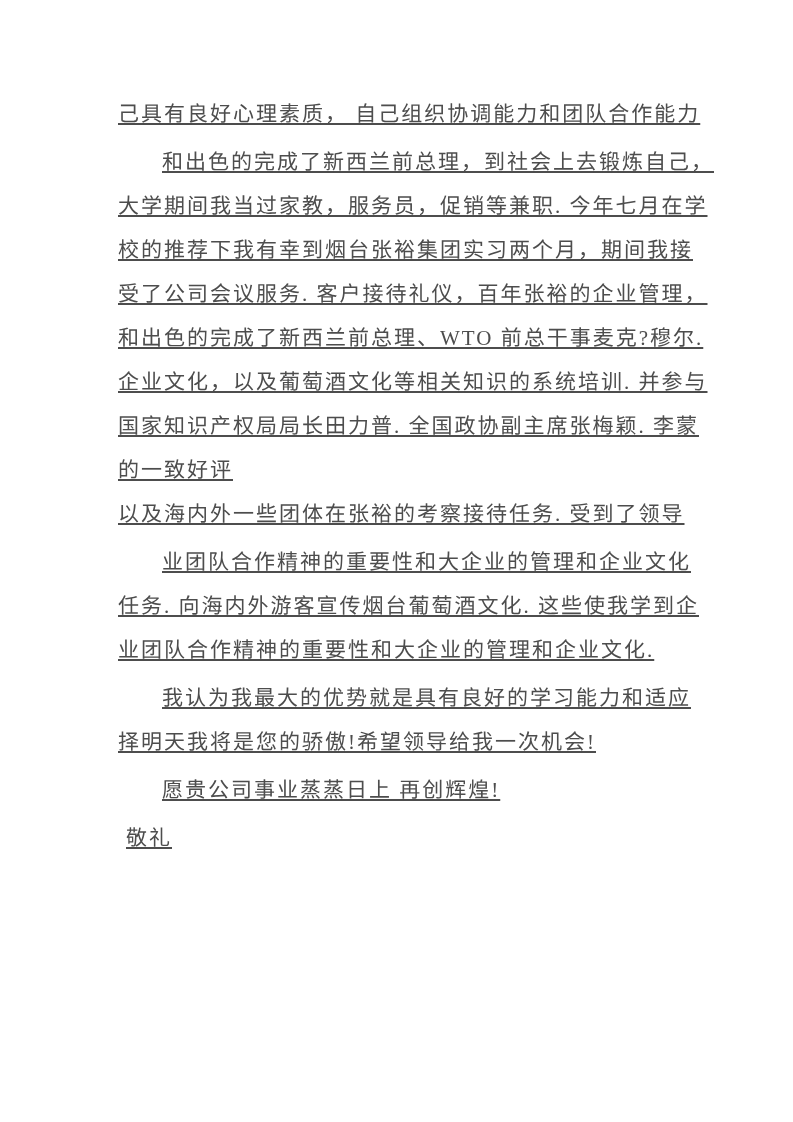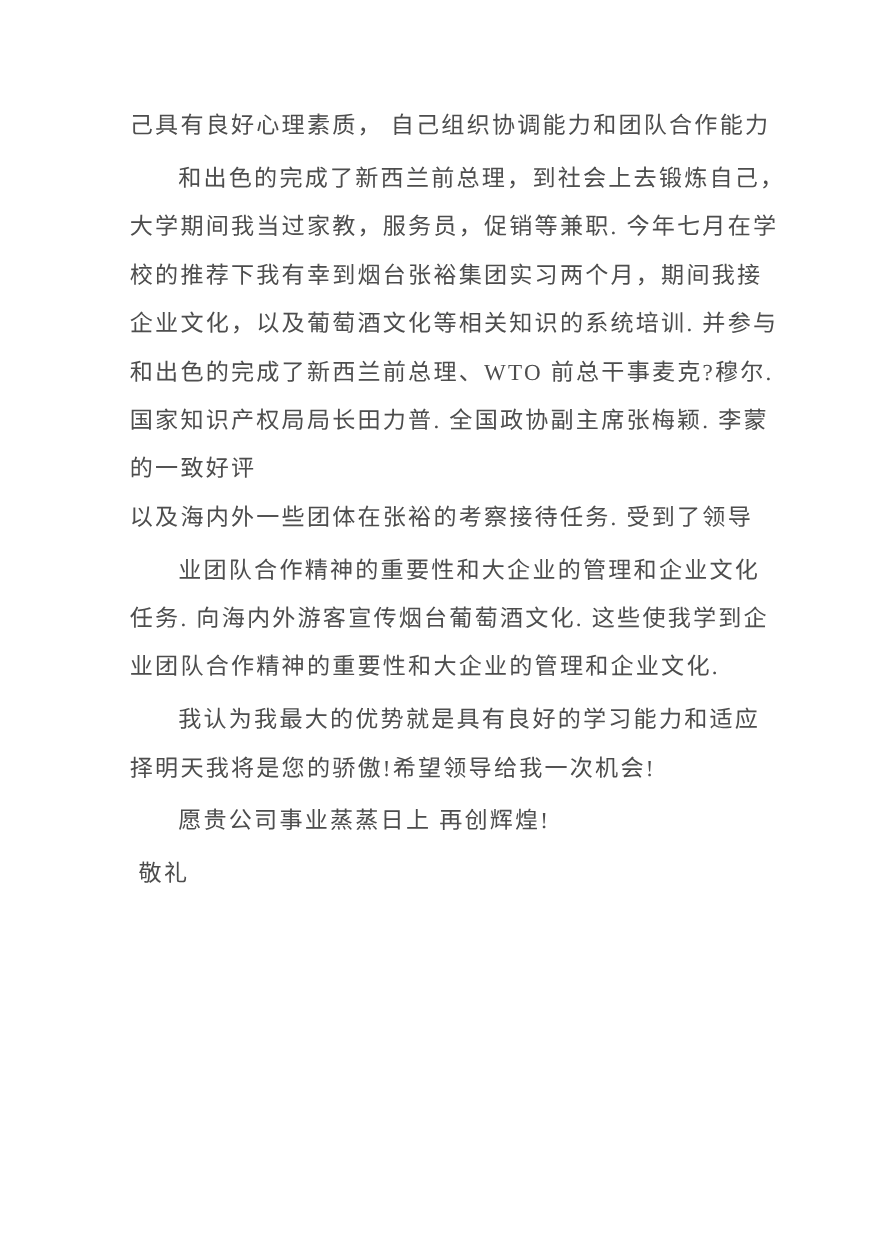--- a/index.html
+++ b/index.html
@@ -33,37 +33,39 @@
   .para-salute {
     margin-top: 8px;
   }
   .para-closing {
     margin-top: 4px;
     margin-left: 8px;
   }
   .line {
     height: 44px;
     white-space: pre;
+    text-decoration: underline;
   }
 </style>
 </head>
 <body>
 
 <div class="page">
 
   <div class="para">
     <div class="line">己具有良好心理素质， 自己组织协调能力和团队合作能力</div>
   </div>
 
   <div class="para indented">
     <div class="line">和出色的完成了新西兰前总理，到社会上去锻炼自己，</div>
     <div class="line">大学期间我当过家教，服务员，促销等兼职. 今年七月在学</div>
     <div class="line">校的推荐下我有幸到烟台张裕集团实习两个月，期间我接</div>
+    <div class="line">受了公司会议服务. 客户接待礼仪，百年张裕的企业管理，</div>
+    <div class="line">和出色的完成了新西兰前总理、WTO 前总干事麦克?穆尔.</div>
     <div class="line">企业文化，以及葡萄酒文化等相关知识的系统培训. 并参与</div>
-    <div class="line">和出色的完成了新西兰前总理、WTO 前总干事麦克?穆尔.</div>
     <div class="line">国家知识产权局局长田力普. 全国政协副主席张梅颖. 李蒙</div>
     <div class="line">的一致好评</div>
     <div class="line">以及海内外一些团体在张裕的考察接待任务. 受到了领导</div>
   </div>
 
   <div class="para indented">
     <div class="line">业团队合作精神的重要性和大企业的管理和企业文化</div>
     <div class="line">任务. 向海内外游客宣传烟台葡萄酒文化. 这些使我学到企</div>
     <div class="line">业团队合作精神的重要性和大企业的管理和企业文化.</div>
   </div>

